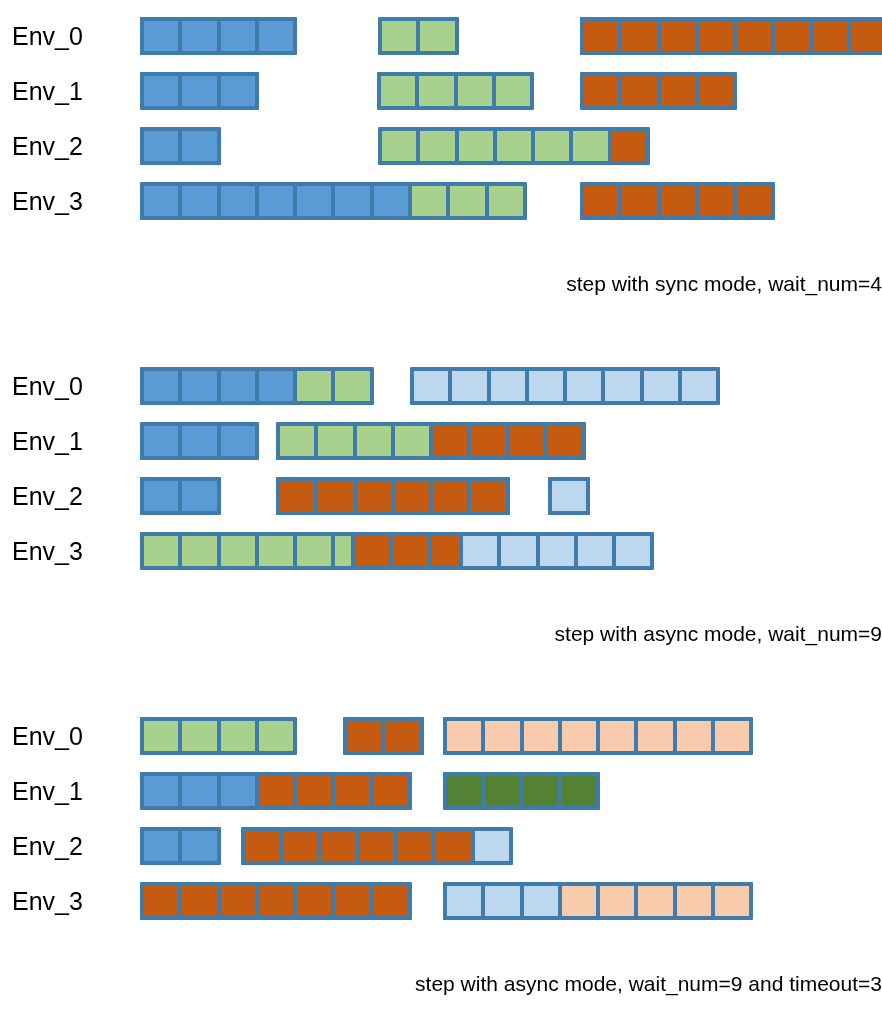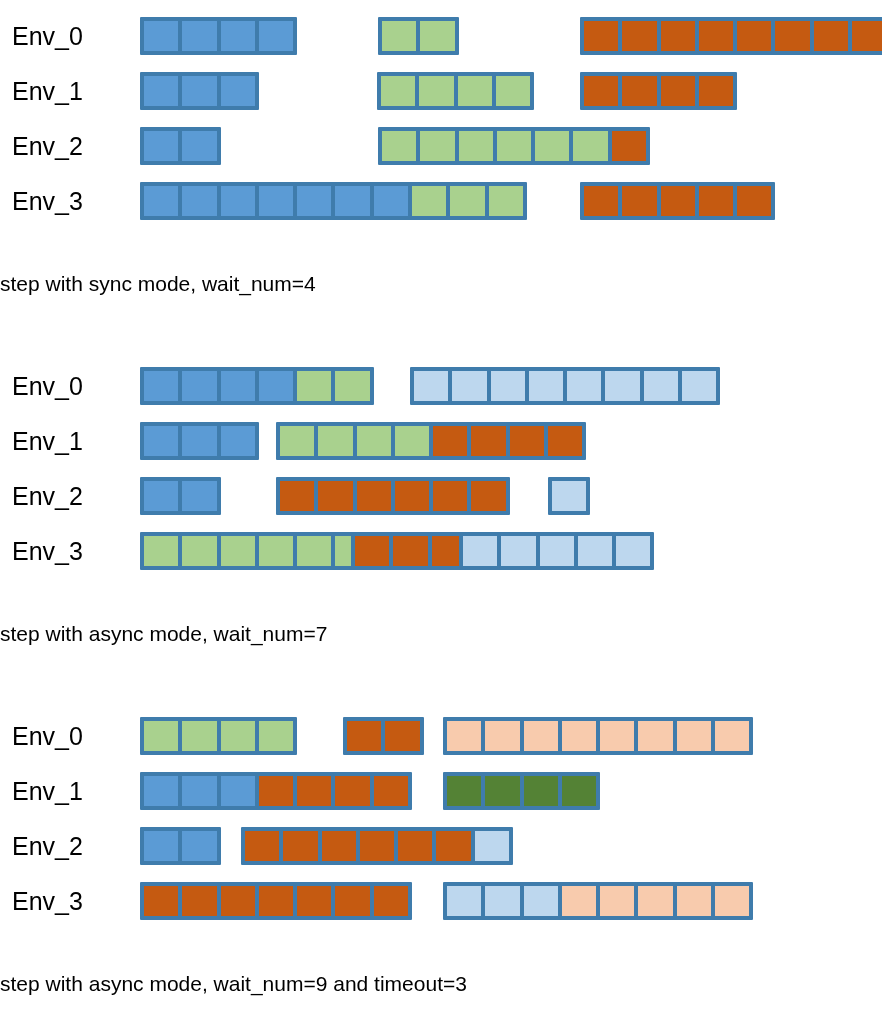--- a/index.html
+++ b/index.html
@@ -29,21 +29,21 @@
     height:30px;
   }
   .c-blue{background:#5B9BD5;}
   .c-green{background:#A9D18E;}
   .c-orange{background:#C55A11;}
   .c-lightblue{background:#BDD7EE;}
   .c-peach{background:#F8CBAD;}
   .c-darkgreen{background:#548235;}
 
   .caption{
-    position:absolute;left:0;width:882px;text-align:left;
+    position:absolute;left:0;width:882px;text-align:right;
     font-size:21px;color:#000000;
   }
 </style>
 </head>
 <body>
 
 <div class="canvas">
   <div id="sections-root">
       <div class="section" style="top: 8px; height: 220px;">
         <div class="row">
@@ -221,21 +221,21 @@
             <div class="band" style="left: 459px; background: rgb(63, 124, 172);">
               <div class="cell c-lightblue" style="width: 34.3px; height: 30px; background: rgb(189, 215, 238);"></div>
               <div class="cell c-lightblue" style="width: 34.3px; height: 30px; background: rgb(189, 215, 238);"></div>
               <div class="cell c-lightblue" style="width: 34.3px; height: 30px; background: rgb(189, 215, 238);"></div>
               <div class="cell c-lightblue" style="width: 34.3px; height: 30px; background: rgb(189, 215, 238);"></div>
               <div class="cell c-lightblue" style="width: 34.3px; height: 30px; background: rgb(189, 215, 238);"></div>
             </div>
           </div>
         </div>
       </div>
-      <div class="caption" style="top: 622px;">step with async mode, wait_num=7</div>
+      <div class="caption" style="top: 622px;">step with async mode, wait_num=9</div>
       <div class="section" style="top: 708px; height: 220px;">
         <div class="row">
           <div class="row-label">Env_0</div>
           <div class="band-track">
             <div class="band" style="left: 140px; background: rgb(63, 124, 172);">
               <div class="cell c-green" style="width: 34.3px; height: 30px; background: rgb(169, 209, 142);"></div>
               <div class="cell c-green" style="width: 34.3px; height: 30px; background: rgb(169, 209, 142);"></div>
               <div class="cell c-green" style="width: 34.3px; height: 30px; background: rgb(169, 209, 142);"></div>
               <div class="cell c-green" style="width: 34.3px; height: 30px; background: rgb(169, 209, 142);"></div>
             </div>

